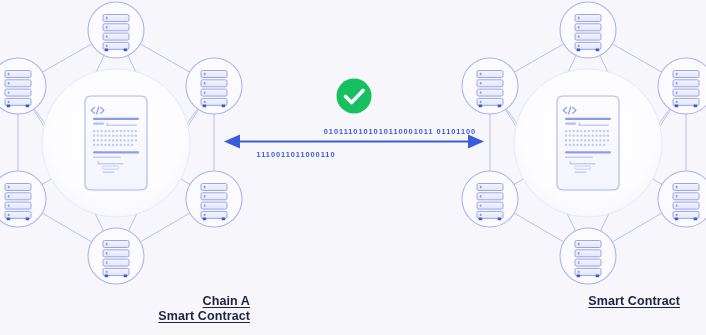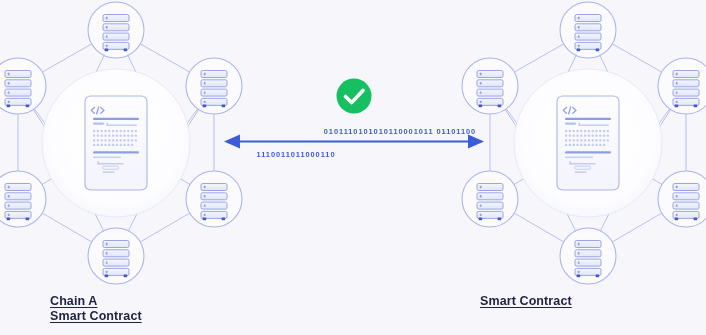--- a/index.html
+++ b/index.html
@@ -23,21 +23,21 @@
   #scene {
     position: absolute;
     inset: 0;
     width: 706px;
     height: 335px;
     display: block;
   }
   .chain-label {
     position: absolute;
     width: 200px;
-    text-align: left;
+    text-align: right;
     font-family: "Liberation Sans", sans-serif;
     font-size: 12.5px;
     font-weight: bold;
     line-height: 15px;
     color: #1d2340;
     letter-spacing: 0.1px;
   }
   .chain-label .ln {
     display: block;
     text-decoration: underline;

